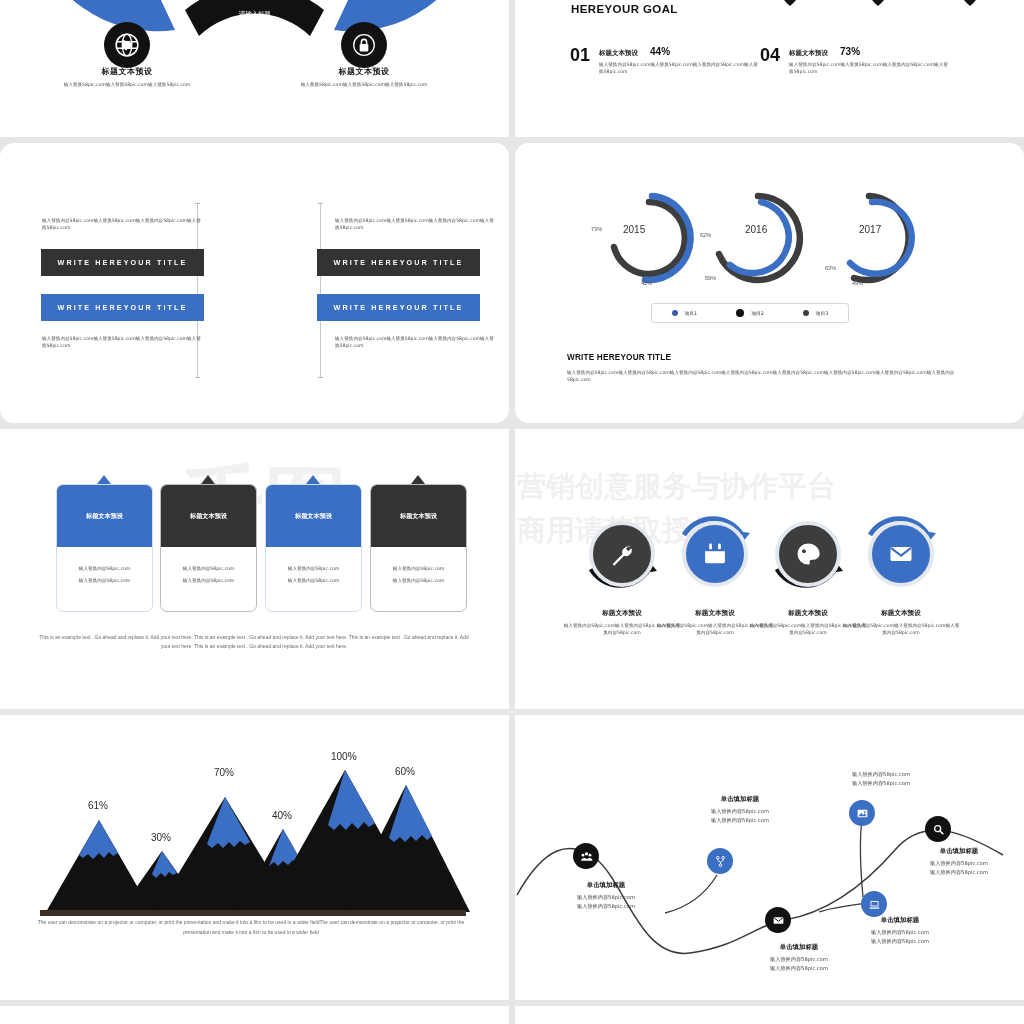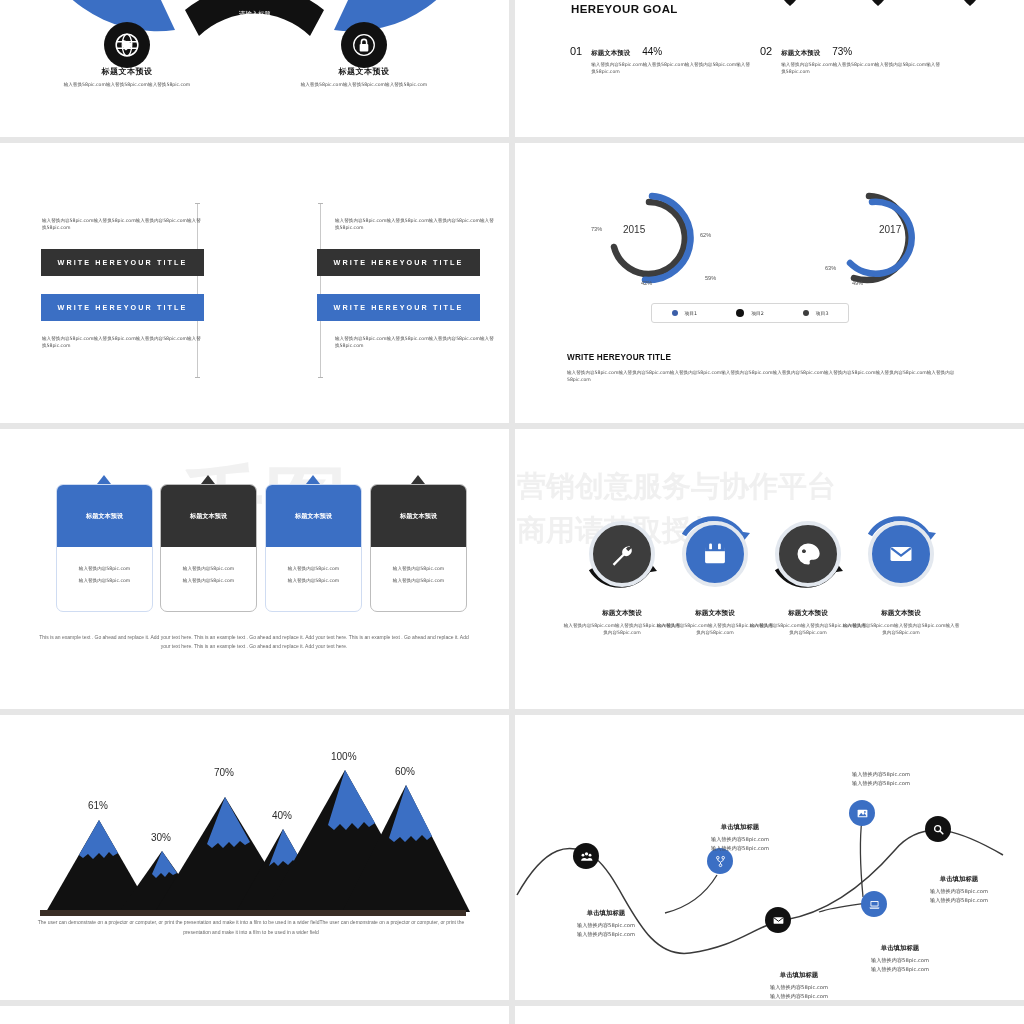--- a/index.html
+++ b/index.html
@@ -5,46 +5,46 @@
   * { margin:0; padding:0; box-sizing:border-box; }
   html,body { width:1024px; height:1024px; }
   body {
     background:#e6e6e6;
     font-family:"Liberation Sans","DejaVu Sans",sans-serif;
     overflow:hidden;
   }
   .gallery { display:grid; grid-template-columns:509px 509px; gap:6px; }
   .slide { background:#fff; position:relative; overflow:hidden; }
   .r1 { height:137px; }
-  .r2 { height:280px; }
+  .r2 { height:280px;border-radius:14px; }
   .r3 { height:280px; }
   .r4 { height:285px; }
   .r5 { height:20px; }
 
   .mini { font-size:4.6px; color:#4a4a4a; line-height:1.55; }
   .cn { font-family:"DejaVu Sans","Liberation Sans",sans-serif; }
 
   
   .s1-arcs { position:absolute; top:-62px; left:0; width:100%; height:120px; }
   .s1-ico { position:absolute; width:46px; height:46px; border-radius:50%;
             background:#111; display:flex; align-items:center; justify-content:center; }
   .s1-ico svg { width:26px; height:26px; fill:#fff; }
   .s1-txt { position:absolute; width:150px; text-align:center; }
   .s1-txt .t { font-size:8px; font-weight:bold; color:#1a1a1a; margin-bottom:4px; letter-spacing:.5px;}
 
   
   .s2-title { position:absolute; left:56px; top:3px; font-size:11.5px;
               font-weight:bold; letter-spacing:.4px; color:#111; }
   .s2-top { position:absolute; top:-26px; left:170px; width:330px; height:40px; }
   .goal { position:absolute; top:46px; display:flex; gap:9px; }
-  .goal .num { font-size:11px; font-weight:normal; color:#111; line-height:1; }
+  .goal .num { font-size:18px; font-weight:bold; color:#111; line-height:1; }
   .goal .body { width:160px; }
   .goal .hrow { display:flex; align-items:baseline; gap:12px; margin-bottom:3px; }
   .goal .h { font-size:6.5px; font-weight:bold; color:#1a1a1a; }
-  .goal .pct { font-size:10px; font-weight:normal; color:#111;text-align:center; }
+  .goal .pct { font-size:10px; font-weight:bold; color:#111;text-align:center; }
 
   
   .s3-hub { position:absolute; left:221px; top:92px; width:78px; height:78px;
             border-radius:50%; background:#f3f3f3; border:4px solid #4a4a4a;
             display:flex; flex-direction:column; align-items:center; justify-content:center; z-index:4;}
   .s3-hub svg { width:24px; height:24px; fill:#2b2b2b; margin-bottom:2px;}
   .s3-hub .lbl { font-size:6.5px; font-weight:bold; color:#1a1a1a; }
   .bar { position:absolute; height:27px; display:flex; align-items:center; z-index:2;}
   .bar span { font-size:7.2px; font-weight:bold; color:#fff; letter-spacing:2.1px; width:100%; text-align:center;}
   .bar.dark { background:#333; }
@@ -92,21 +92,21 @@
   
   .mlabel { position:absolute; font-size:10px; font-weight:normal; color:#2b2b2b; }
   .s7-foot { position:absolute; left:36px; top:203px; width:430px; text-align:center;
              font-size:5px; color:#6a6a6a; line-height:1.9; }
 
   
   .pnode { position:absolute; width:26px; height:26px; border-radius:50%;
            display:flex; align-items:center; justify-content:center; }
   .pnode svg { width:13px; height:13px; fill:#fff; }
   .ptxt { position:absolute; width:132px; text-align:center; }
-  .ptxt .t { font-size:6.4px; font-weight:bold; color:#1a1a1a; margin-bottom:3px;margin-top:28px;}
+  .ptxt .t { font-size:6.4px; font-weight:bold; color:#1a1a1a; margin-bottom:3px;}
   .ptxt .l { font-size:5.2px; color:#4a4a4a; line-height:1.75; }
 </style>
 </head>
 <body>
 
 <div class="gallery">
 
   <div class="slide r1">
     <svg class="s1-arcs" viewBox="0 0 509 120" preserveAspectRatio="none">
       <path d="M30 -10 A 130 130 0 0 0 175 92 L 160 60 A 96 96 0 0 1 62 -18 Z" fill="#3b6fc4"></path>
@@ -157,21 +157,21 @@
       <div class="num">01</div>
       <div class="body">
         <div class="hrow">
           <div class="h cn">标题文本预设</div>
           <div class="pct">44%</div>
         </div>
         <div class="mini cn">输入替换内容58pic.com输入替换58pic.com输入替换内容58pic.com输入替换58pic.com</div>
       </div>
     </div>
     <div class="goal" style="left:245px;">
-      <div class="num">02</div>
+      <div class="num">04</div>
       <div class="body">
         <div class="hrow">
           <div class="h cn">标题文本预设</div>
           <div class="pct">73%</div>
         </div>
         <div class="mini cn">输入替换内容58pic.com输入替换58pic.com输入替换内容58pic.com输入替换58pic.com</div>
       </div>
     </div>
   </div>
 
@@ -216,29 +216,36 @@
     <div class="donut" style="left:74px;top:45px;width:120px;height:100px;">
       <svg viewBox="0 0 120 100" style="position:absolute;left:0;top:0;width:120px;height:100px;">
         <path d="M60 14 A 36 36 0 1 1 25 59" fill="none" stroke="#3d3d3d" stroke-width="6.5" stroke-linecap="round"></path>
         <path d="M63 8 A 42 42 0 1 1 56 91.8" fill="none" stroke="#3b6fc4" stroke-width="6.5" stroke-linecap="round"></path>
       </svg>
       <div class="yr" style="left:34px;top:36px;">2015</div>
     </div>
     <div class="dpct" style="left:76px;top:83px;">73%</div>
     <div class="dpct" style="left:126px;top:137px;">42%</div>
 
+    <div class="donut" style="left:185px;top:45px;width:120px;height:100px;">
+      <svg viewBox="0 0 120 100" style="position:absolute;left:0;top:0;width:120px;height:100px;">
+        <path d="M58 8 A 42 42 0 1 1 19 66" fill="none" stroke="#3d3d3d" stroke-width="6.5" stroke-linecap="round"></path>
+        <path d="M61 14 A 36 36 0 1 1 30 77" fill="none" stroke="#3b6fc4" stroke-width="6.5" stroke-linecap="round"></path>
+      </svg>
+      <div class="yr" style="left:45px;top:36px;">2016</div>
+    </div>
     <div class="dpct" style="left:185px;top:89px;">62%</div>
     <div class="dpct" style="left:190px;top:132px;">59%</div>
 
     <div class="donut" style="left:296px;top:45px;width:120px;height:100px;">
       <svg viewBox="0 0 120 100" style="position:absolute;left:0;top:0;width:120px;height:100px;">
         <path d="M58 8 A 42 42 0 1 1 43 90" fill="none" stroke="#3d3d3d" stroke-width="6.5" stroke-linecap="round"></path>
         <path d="M61 14 A 36 36 0 1 1 39 75" fill="none" stroke="#3b6fc4" stroke-width="6.5" stroke-linecap="round"></path>
       </svg>
-      <div class="yr" style="left:48px;top:36px;margin-left:20px;">2017</div>
+      <div class="yr" style="left:48px;top:36px;">2017</div>
     </div>
     <div class="dpct" style="left:310px;top:122px;">63%</div>
     <div class="dpct" style="left:337px;top:137px;">49%</div>
 
     <div class="legend">
       <div class="it">
         <span class="dot" style="background:#3b5ea8"></span>
         <span class="lt cn">项目1</span>
         </div>
       <div class="it">

